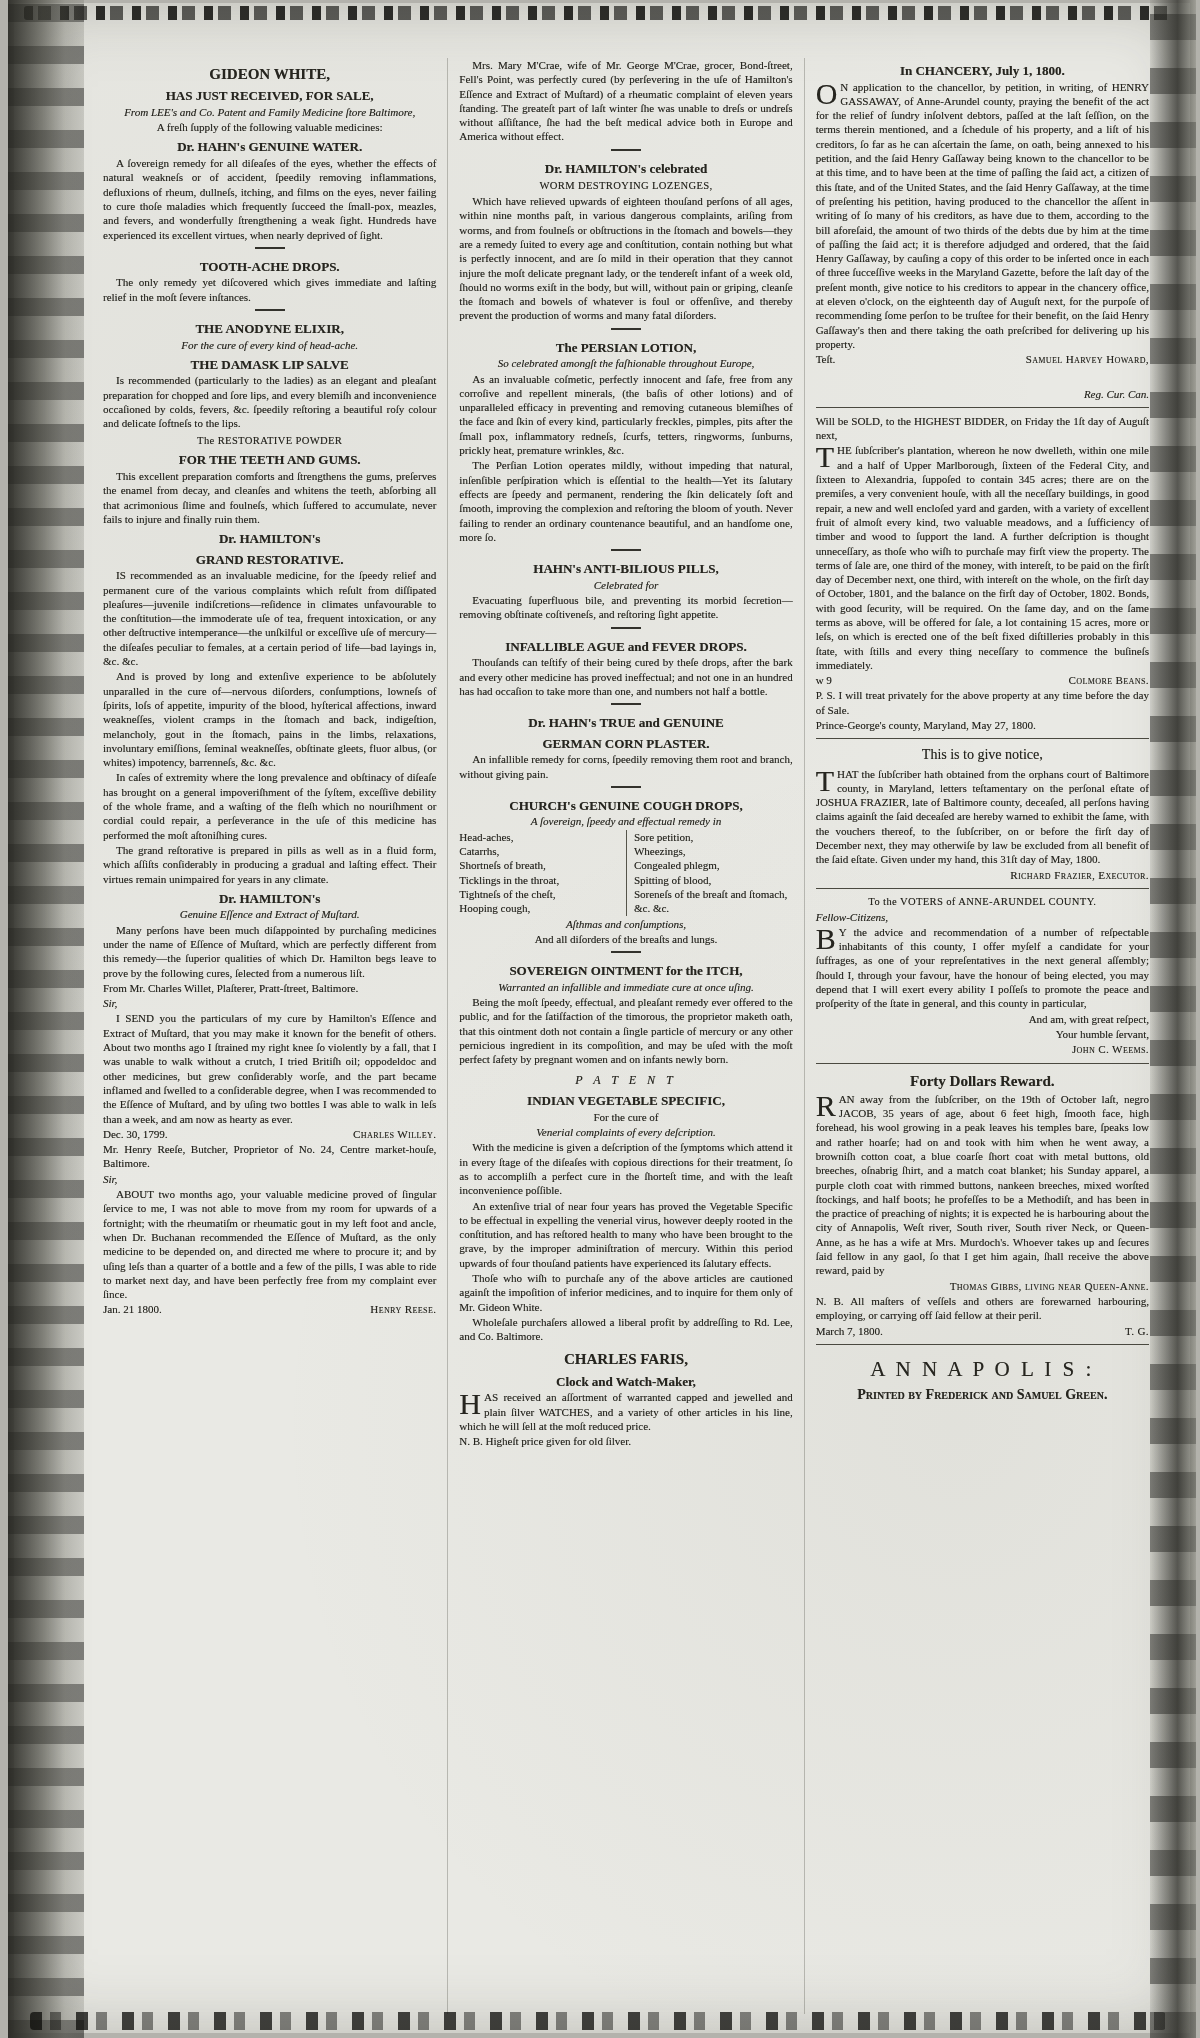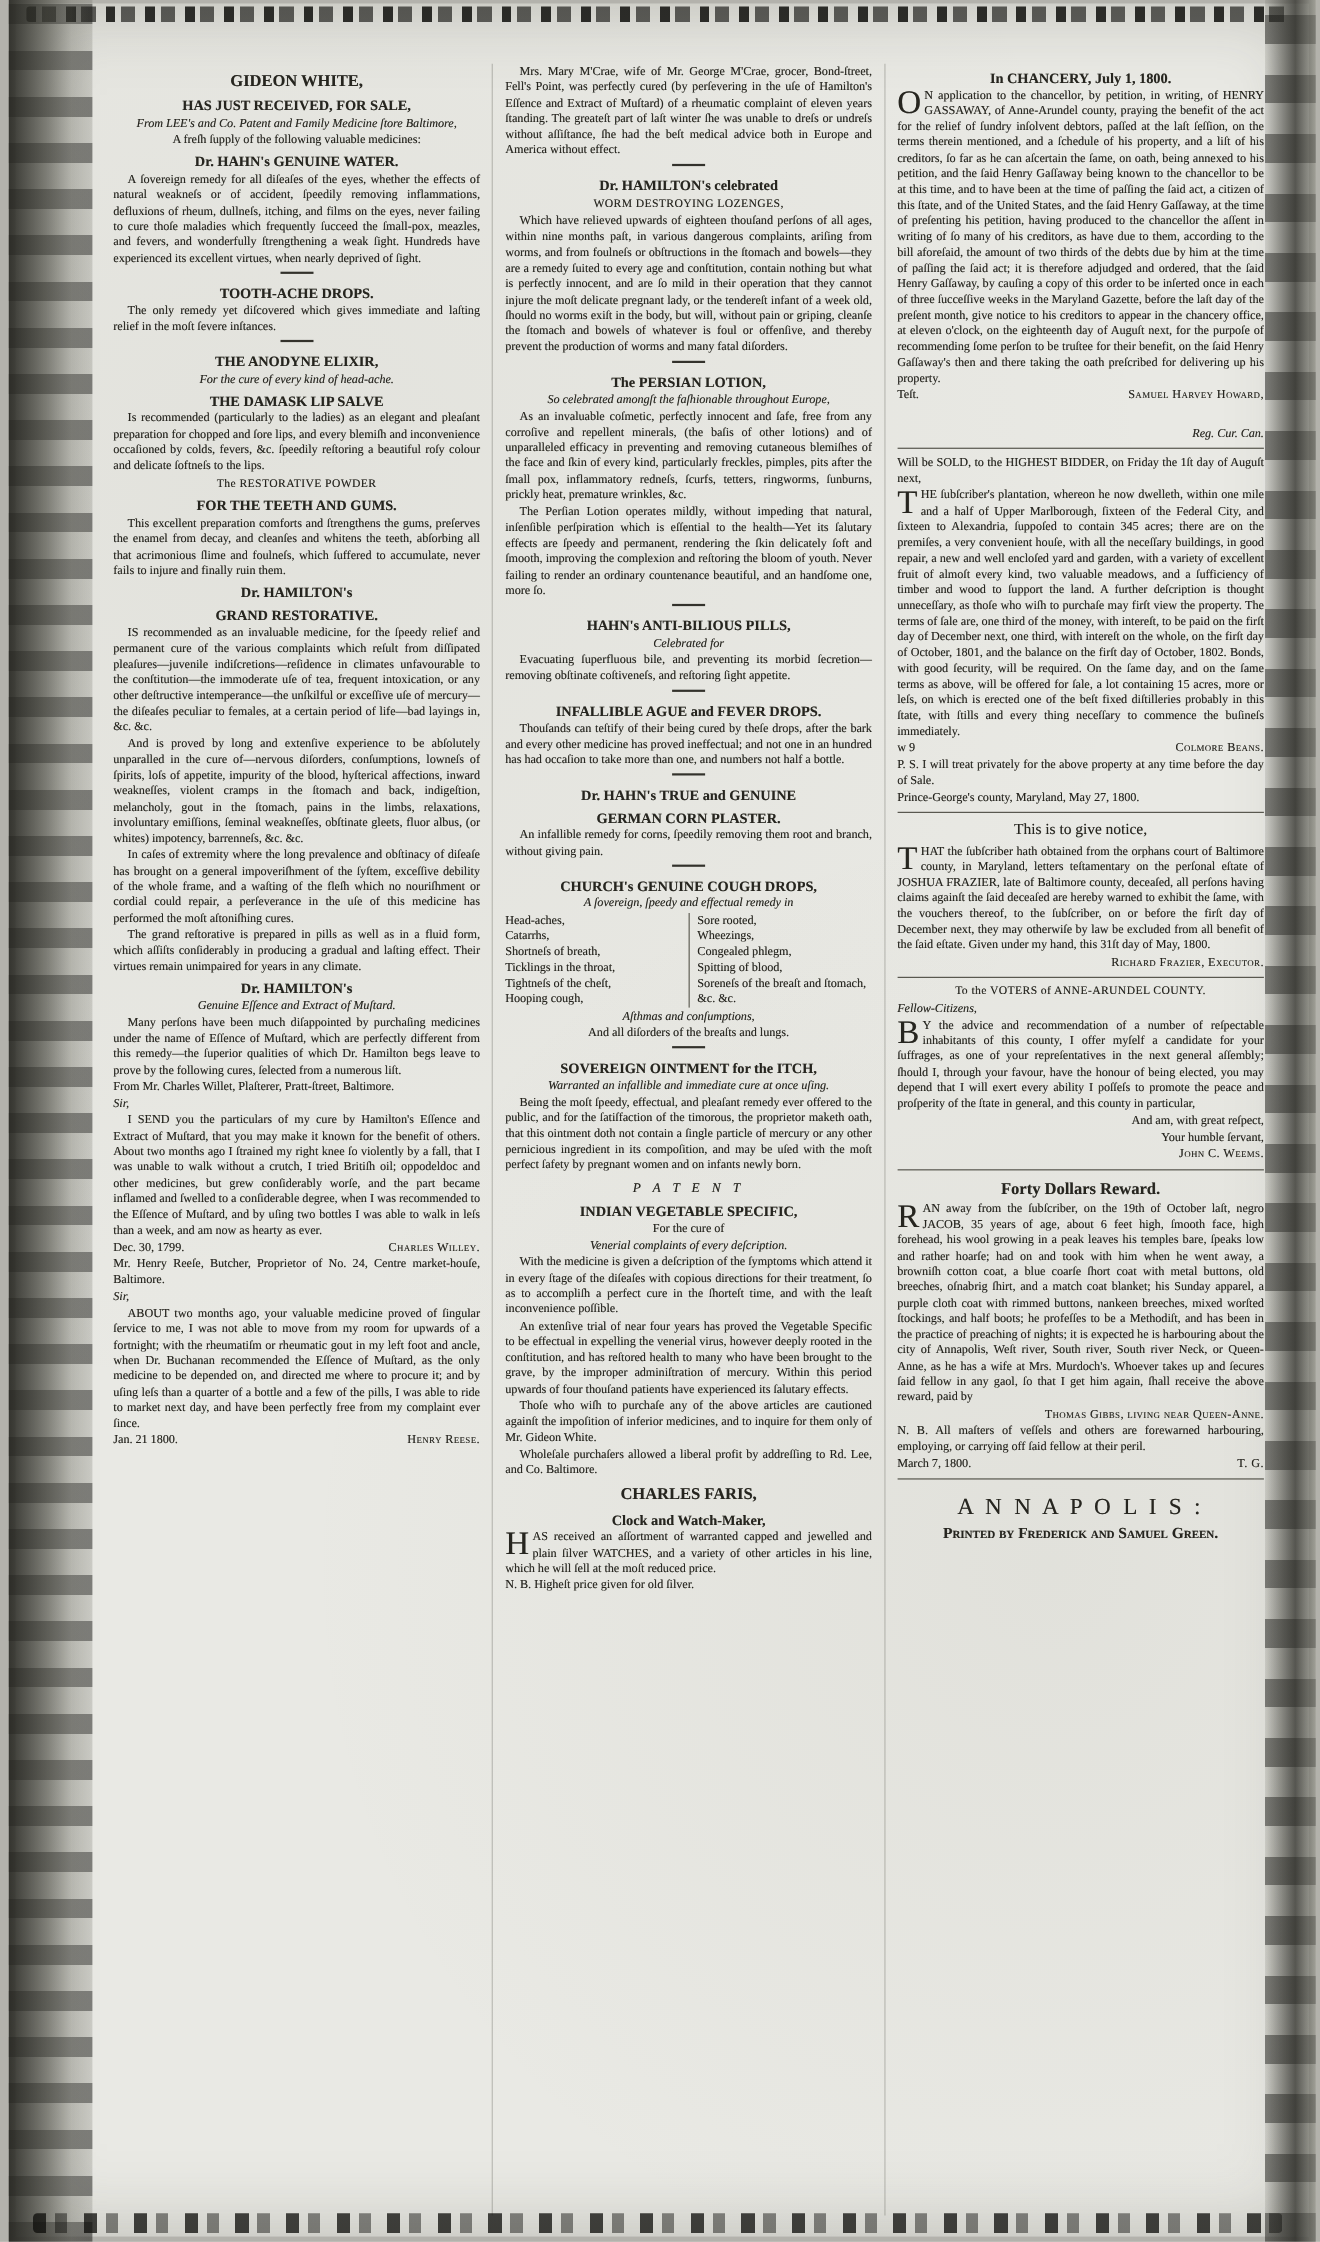--- a/index.html
+++ b/index.html
@@ -155,21 +155,21 @@
       <div class="blk list2">
         <div class="lcol">
           <div>Head-aches,</div>
           <div>Catarrhs,</div>
           <div>Shortneſs of breath,</div>
           <div>Ticklings in the throat,</div>
           <div>Tightneſs of the cheſt,</div>
           <div>Hooping cough,</div>
         </div>
         <div class="rcol">
-          <div>Sore rooted,</div>
+          <div>Sore petition,</div>
           <div>Wheezings,</div>
           <div>Congealed phlegm,</div>
           <div>Spitting of blood,</div>
           <div>Soreneſs of the breaſt and ſtomach, &amp;c. &amp;c.</div>
         </div>
       </div>
       <div class="blk ci">Aſthmas and conſumptions,</div>
       <div class="blk c">And all diſorders of the breaſts and lungs.</div>
       <div class="blk sep"></div>
       <div class="blk h3">SOVEREIGN OINTMENT for the ITCH,</div>

